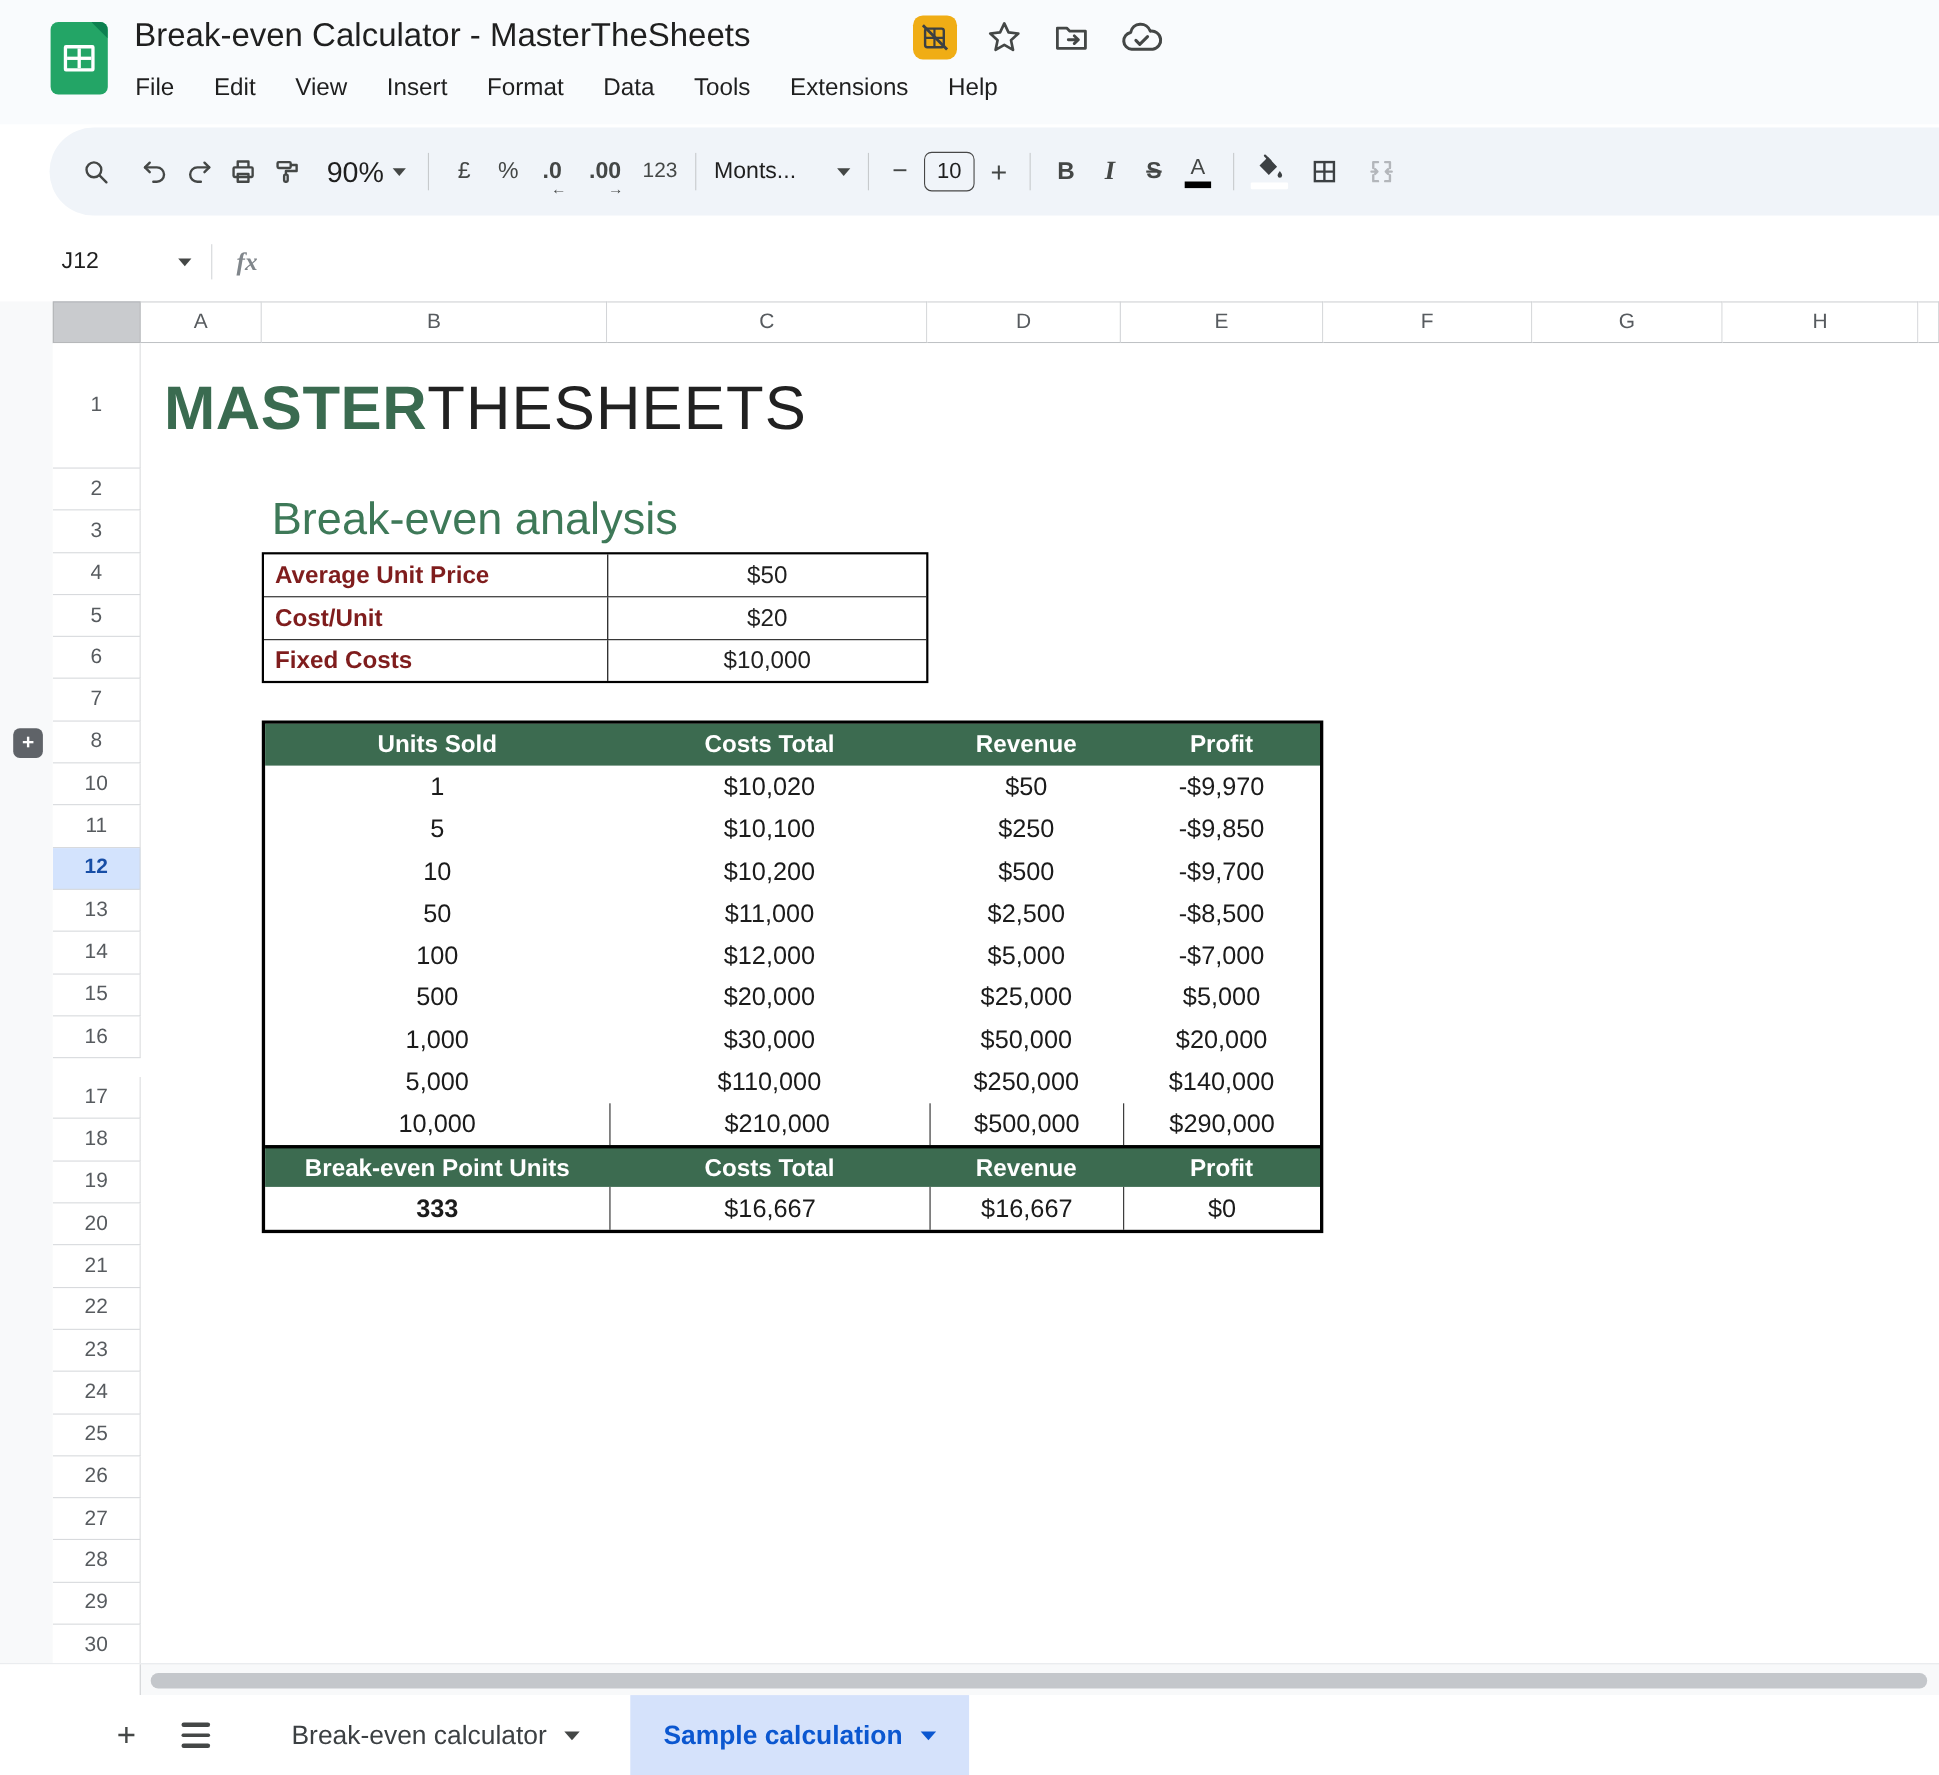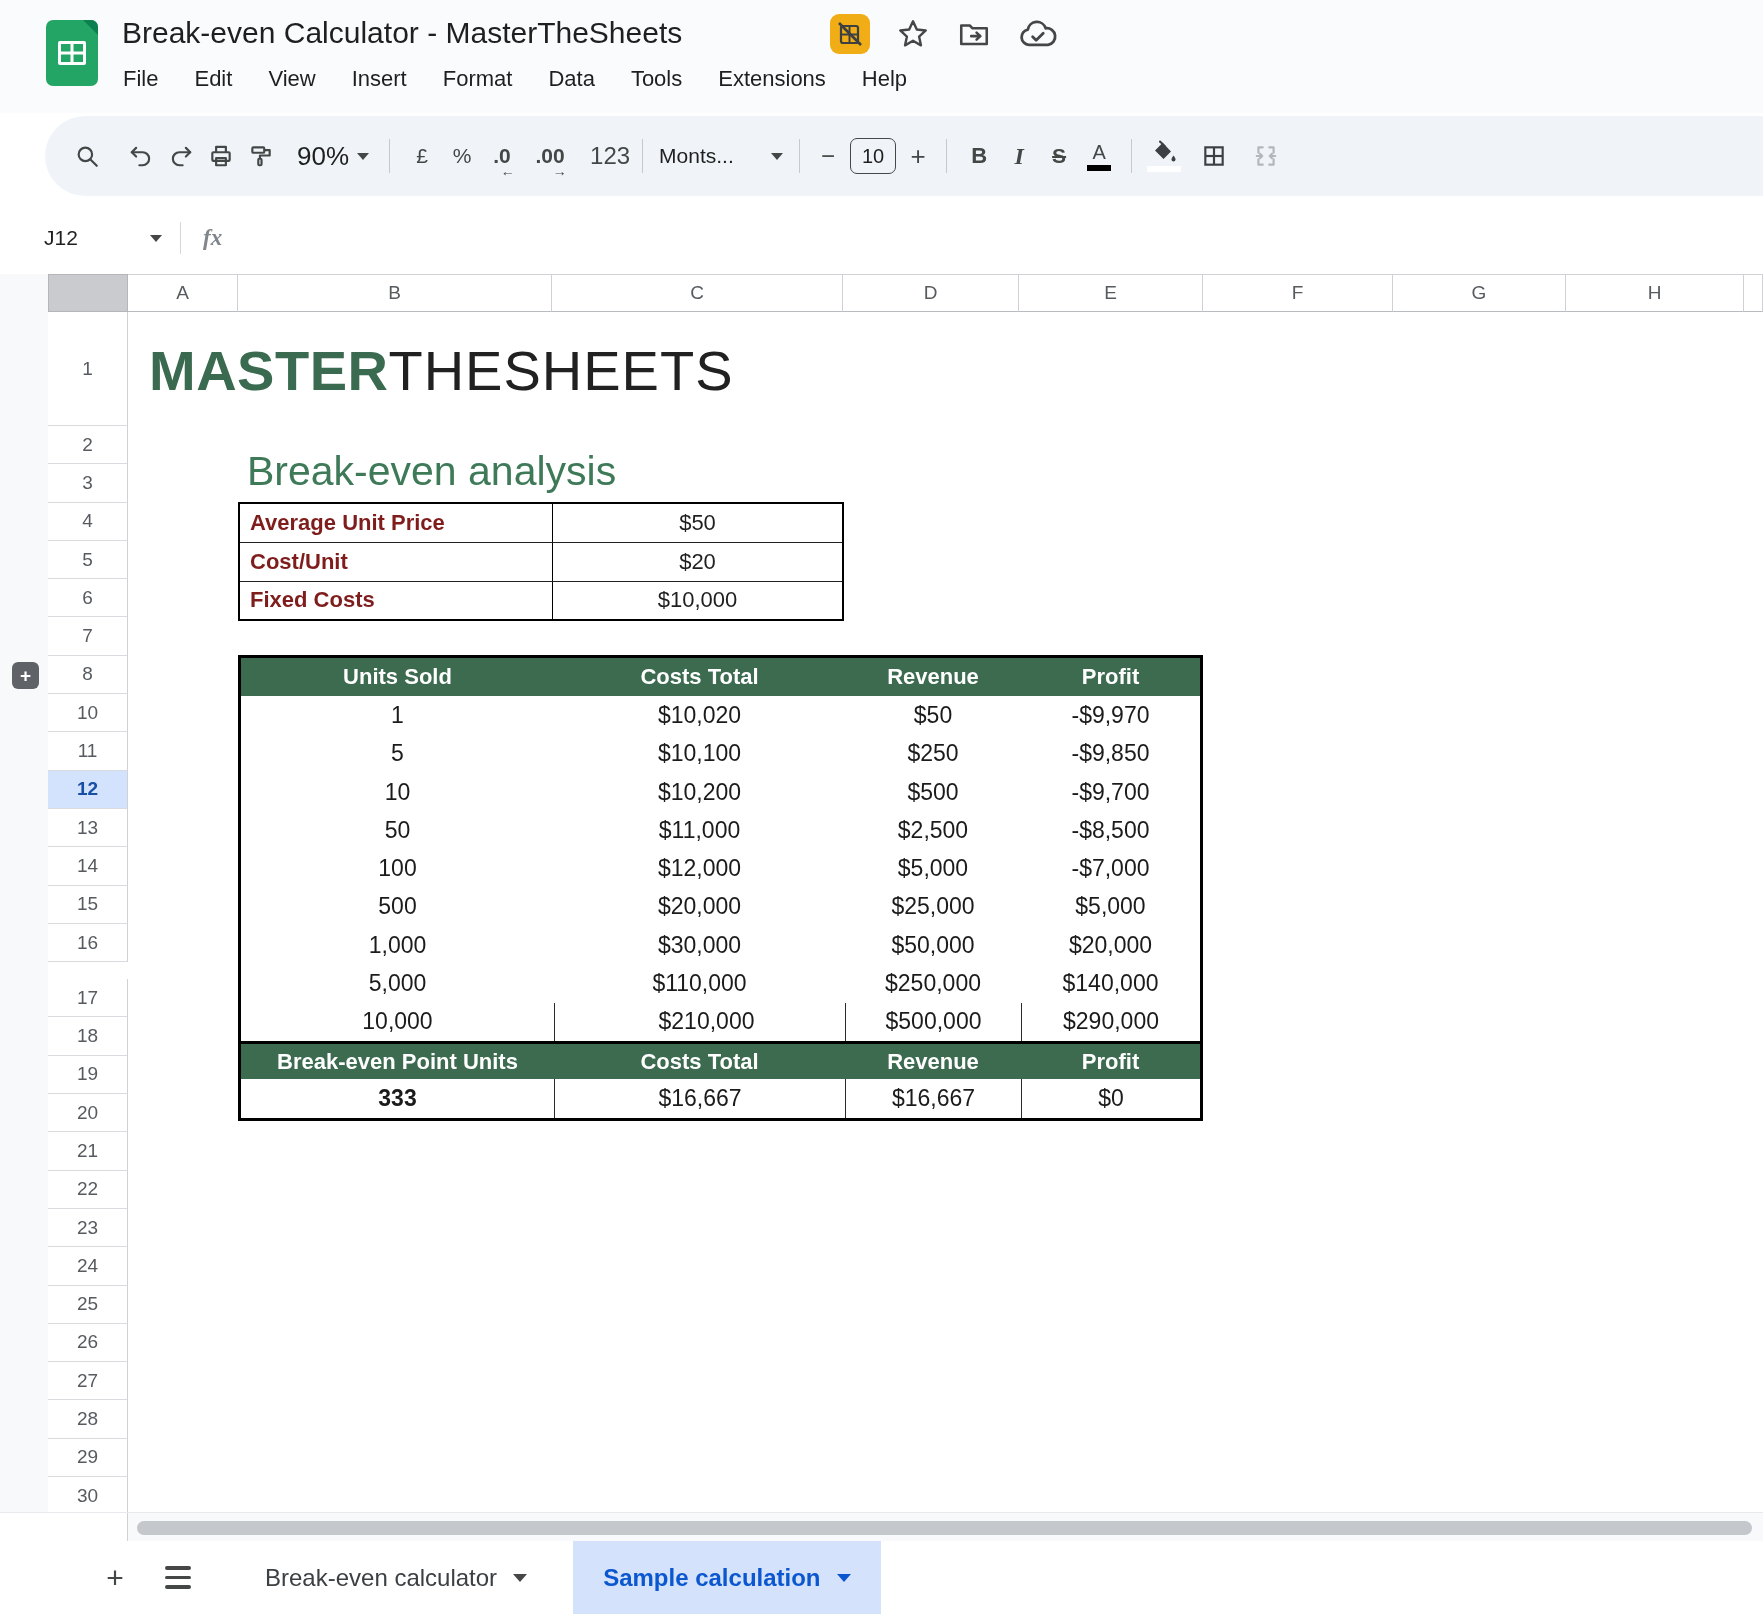--- a/index.html
+++ b/index.html
@@ -40,21 +40,21 @@
   .ital-i { font-family:"Liberation Serif","DejaVu Serif",serif; font-style:italic; font-size:24px; font-weight:600; }
   .strike-s { text-decoration:line-through; font-size:21px; font-weight:600; }
   .a-color { display:flex; flex-direction:column; align-items:center; line-height:1; }
   .a-color .bar { width:24px; height:6px; background:#000; margin-top:3px; }
   .bucket-wrap { display:flex; flex-direction:column; align-items:center; }
   .bucket-wrap .bar { width:34px; height:6px; background:#fff; margin-top:2px; border-radius:1px; }
 
   
   .fbar { position:absolute; left:0; top:204px; width:1763px; height:68px; background:#fff;
       display:flex; align-items:center; }
-  .namebox { margin-left:44px; width:118px; font-size:21px; color:#1f1f1f; display:flex; align-items:center; justify-content:space-between; }
+  .namebox { margin-left:56px; width:118px; font-size:21px; color:#1f1f1f; display:flex; align-items:center; justify-content:space-between; }
   .fbar .sep { width:1px; height:32px; background:#d4d6d9; margin:0 22px 0 18px; }
   .fx { font-family:"Liberation Serif","DejaVu Serif",serif; font-style:italic; font-size:23px; color:#80868b; font-weight:600; }
 
   
   .colheaders { position:absolute; left:48px; top:274px; height:38px; display:flex; }
   .corner { width:80px; height:38px; background:#c9cbce; border:1px solid #b4b6b9; flex:0 0 auto; }
   .colcell { height:38px; background:#fff; border-top:1px solid #cfd1d4; border-right:1px solid #cfd1d4;
       border-bottom:1px solid #b9bcbf; display:flex; align-items:center; justify-content:center;
       font-size:19px; color:#575b5f; flex:0 0 auto; }
   .leftmargin { position:absolute; left:0; top:274px; width:48px; bottom:102px; background:#f8f9fa; }
@@ -202,21 +202,21 @@
       </div>
     <div class="tbtn">
         <span>%</span>
       </div>
     <div class="tbtn">
       <span class="dec-ico"><span>.0</span><span class="arr" style="right:-4px">←</span></span>
     </div>
     <div class="tbtn" style="margin-left:8px">
       <span class="dec-ico"><span>.00</span><span class="arr" style="right:-2px">→</span></span>
     </div>
-    <div class="tbtn" style="margin-left:20px; font-size:24px">
+    <div class="tbtn" style="margin-left:10px; font-size:19px">
         <span>123</span>
       </div>
     <div class="tsep"></div>
     <div class="fontname">
       <span>Monts...</span>
       <span class="caret"></span>
     </div>
     <div class="tsep"></div>
     <div class="tbtn" style="min-width:32px; font-size:24px">
         <span>−</span>

